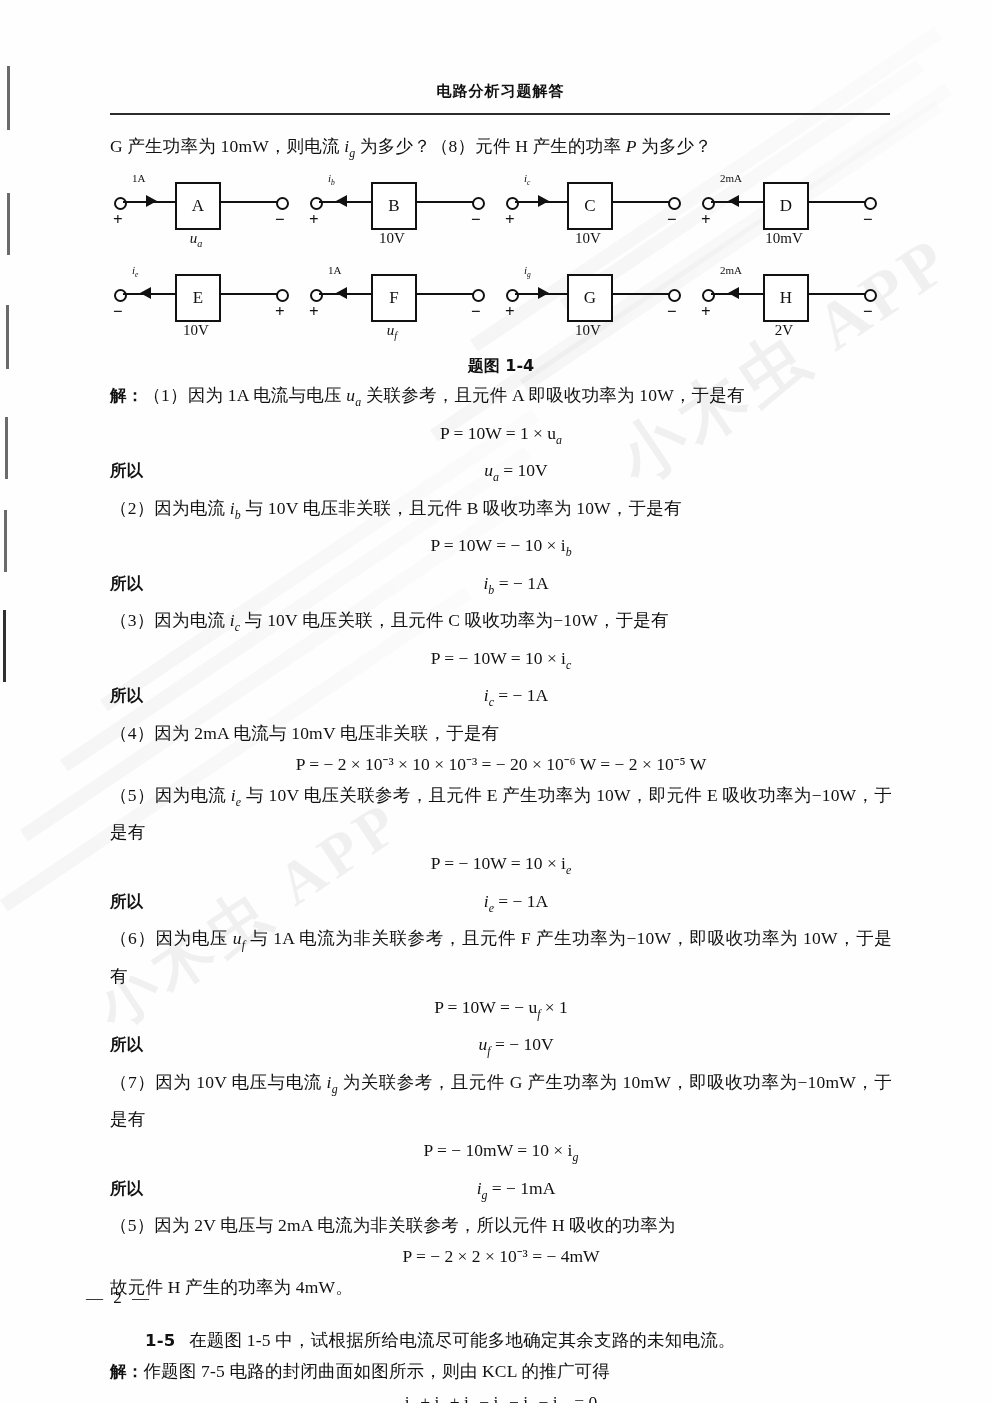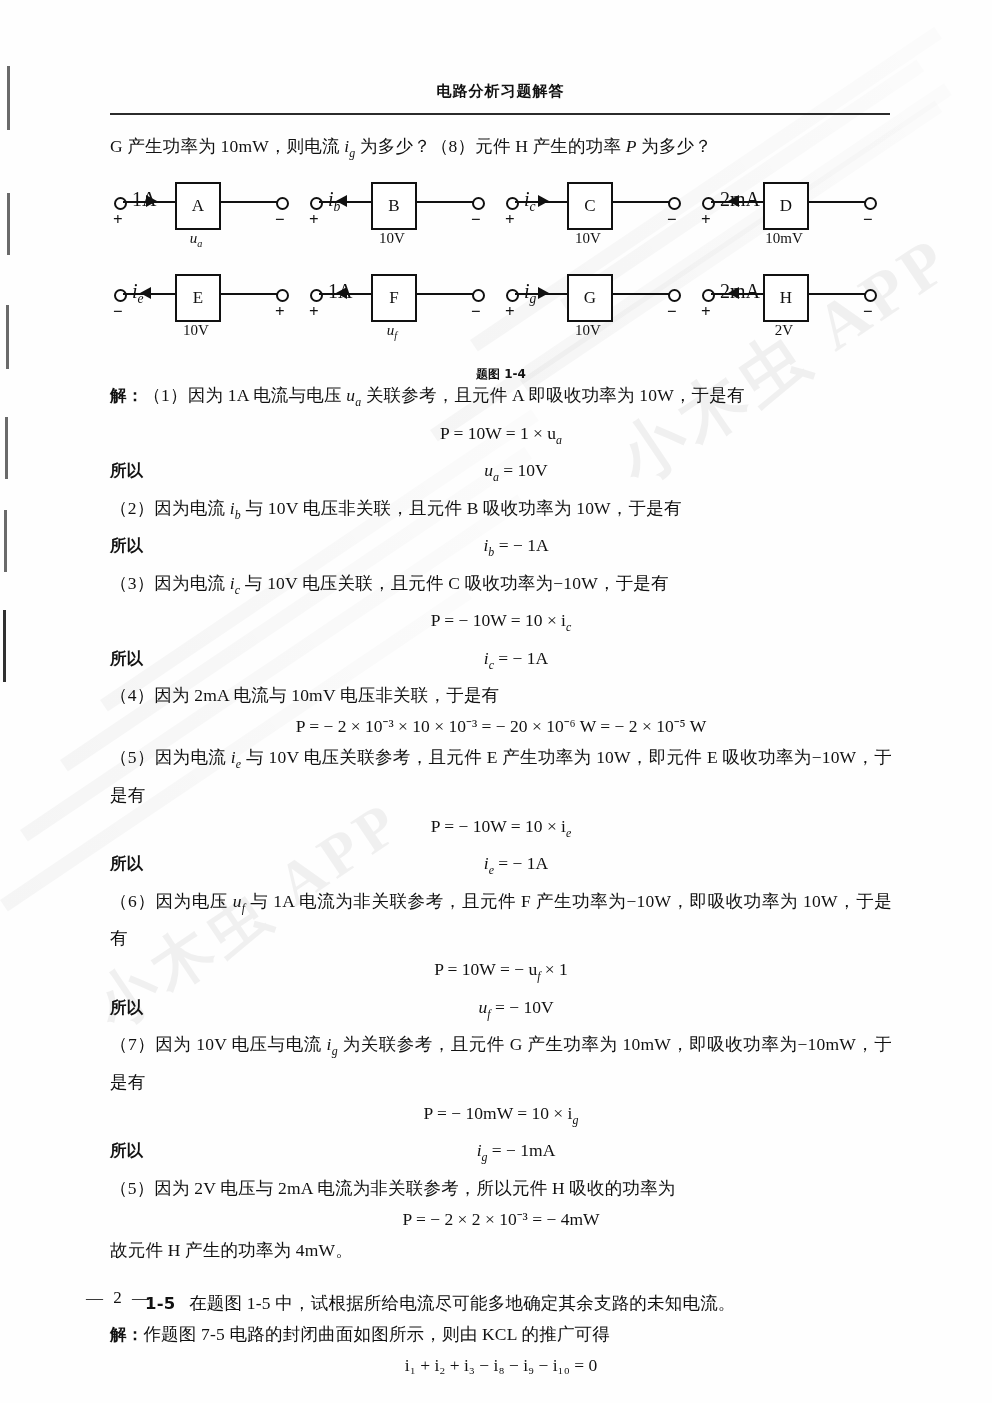--- a/index.html
+++ b/index.html
@@ -187,22 +187,22 @@
     position: absolute;
     top: 27px;
     width: 0; height: 0;
     border-top: 6px solid transparent;
     border-bottom: 6px solid transparent;
   }
   .arrow.right { border-left: 11px solid #111; }
   .arrow.left  { border-right: 11px solid #111; }
   .cur-label {
     position: absolute;
-    top: 20px;
-    font-size: 20px;
+    top: 4px;
+    font-size: 11px;
     font-family: "Liberation Serif", serif;
     white-space: nowrap;
   }
   .pol {
     position: absolute;
     top: 42px;
     font-size: 17px;
     font-family: "Liberation Serif", serif;
     font-weight: bold;
   }
@@ -211,22 +211,22 @@
     top: 62px;
     font-size: 15px;
     font-family: "Liberation Serif", serif;
     white-space: nowrap;
     text-align: center;
   }
   .fig-caption {
     text-align: center;
     font-family: "DejaVu Sans", sans-serif;
     font-weight: bold;
-    font-size: 12px;
-    margin-top: 14px;
+    font-size: 16px;
+    margin-top: 4px;
   }
 
   .page-number {
     position: absolute;
     left: 86px;
     top: 1288px;
     font-size: 17px;
     font-family: "Liberation Serif", serif;
     letter-spacing: 3px;
     z-index: 2;
@@ -383,20 +383,23 @@
       <span>P = 10W = 1 × u</span><sub><var>a</var></sub>
     </p>
     <div class="eq-row">
       <span class="lead">所以</span>
       <span class="body"><var>u</var><sub><var>a</var></sub><span> = 10V</span></span>
     </div>
 
     <p class="para noindent">
       <span>（2）因为电流 </span><var>i</var><sub><var>b</var></sub><span> 与 10V 电压非关联，且元件 B 吸收功率为 10W，于是有</span>
     </p>
+    <p class="eq">
+      <span>P = 10W = − 10 × i</span><sub><var>b</var></sub>
+    </p>
     <div class="eq-row">
       <span class="lead">所以</span>
       <span class="body"><var>i</var><sub><var>b</var></sub><span> = − 1A</span></span>
     </div>
 
     <p class="para noindent">
       <span>（3）因为电流 </span><var>i</var><sub><var>c</var></sub><span> 与 10V 电压关联，且元件 C 吸收功率为−10W，于是有</span>
     </p>
     <p class="eq">
       <span>P = − 10W = 10 × i</span><sub><var>c</var></sub>

